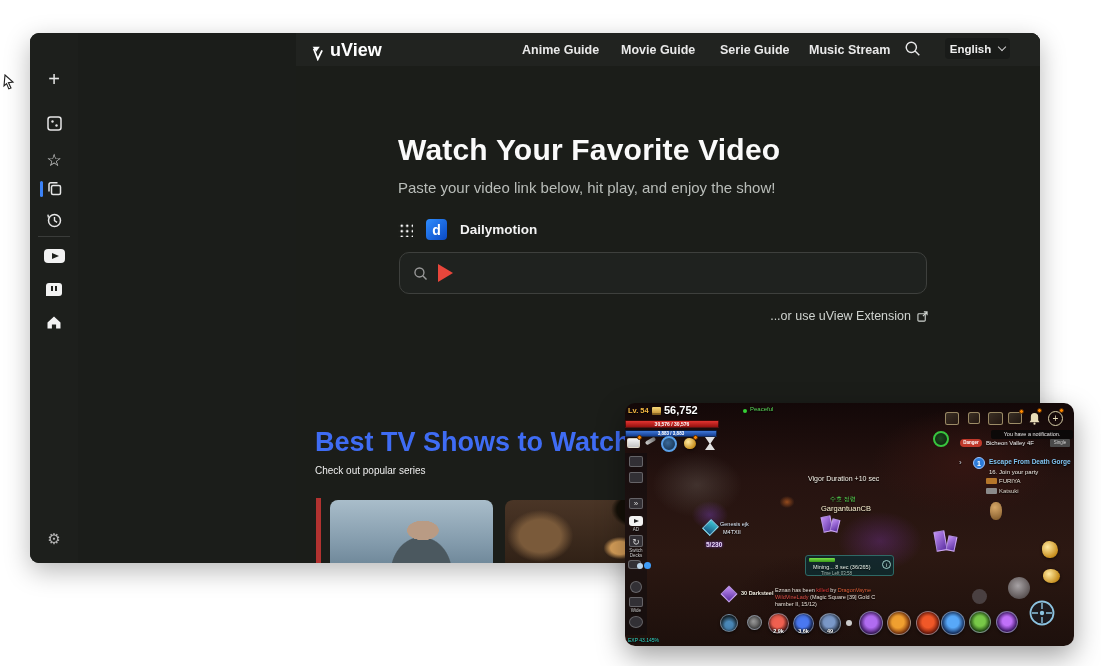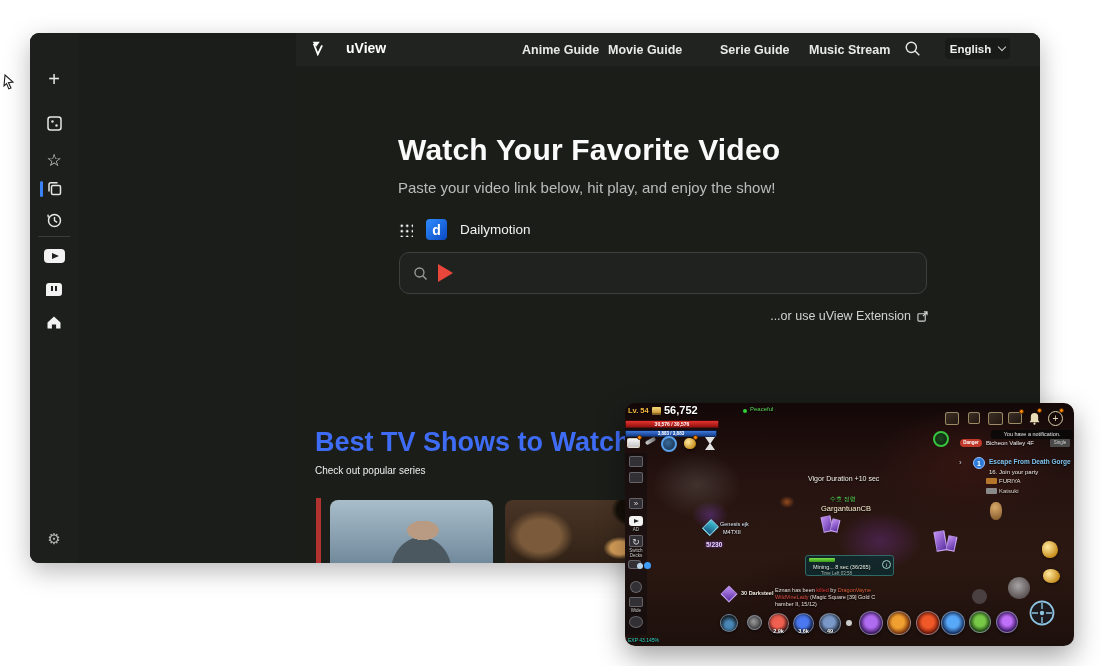--- a/index.html
+++ b/index.html
@@ -32,36 +32,36 @@
                   align-items:center;gap:5px;cursor:default}
   #panel .pdiv{position:absolute;left:0;top:47px;width:100%;height:1px;background:#191b19}
   #panel .list{position:absolute;left:0;top:48px;right:0;bottom:0;background:#222421}
   #panel .row{position:absolute;left:2px;top:7px;width:212px;height:28px;background:#2f312e;border-radius:3px}
   #panel .rowbar{position:absolute;left:3px;top:6px;width:3px;height:16px;background:#3b82f6;border-radius:1px}
   #panel .rowtxt{position:absolute;left:10px;top:6px;color:#f2f2f2;font-size:13px;font-weight:bold}
 
   
   #main{position:absolute;left:266px;top:0;width:744px;height:100%;background:#1b1d19}
   #navbar{position:absolute;left:0;top:0;width:100%;height:33px;background:#212320}
-  .brand{position:absolute;left:14px;top:7px;display:flex;align-items:flex-end;gap:20px;color:#fff;
-         font-size:14px;font-weight:bold}
+  .brand{position:absolute;left:14px;top:7px;display:flex;align-items:flex-end;gap:4px;color:#fff;
+         font-size:18px;font-weight:bold}
   .navlink{position:absolute;top:10px;color:#e9e9e9;font-size:12.5px;font-weight:bold;white-space:nowrap;cursor:default}
   #lang{position:absolute;left:649px;top:5px;width:65px;height:21px;background:#191b19;border-radius:4px;
         color:#f0f0f0;font-size:11.5px;font-weight:bold;display:flex;align-items:center;justify-content:center;gap:8px}
   .chev{display:inline-block;width:5px;height:5px;border-right:1.5px solid #cfcfcf;border-bottom:1.5px solid #cfcfcf;
         transform:rotate(45deg);margin-top:-3px}
 
   .hero-title{position:absolute;left:102px;top:100px;color:#fafafa;font-size:30px;font-weight:bold;letter-spacing:.2px}
   .hero-sub{position:absolute;left:102px;top:146px;color:#b9bdb9;font-size:15px}
   .provider-row{position:absolute;left:102px;top:186px;display:flex;align-items:center;gap:13px}
   .grid-ic{width:15px;height:15px;background-image:radial-gradient(#ffffff 1.3px,transparent 1.5px);
            background-size:5.5px 5.5px;background-position:1px 1px}
   .dm-logo{width:21px;height:21px;border-radius:4px;background:linear-gradient(135deg,#2f8dff,#0a49c4);
            color:#fff;font-weight:bold;font-size:14px;display:flex;align-items:center;justify-content:center}
-  .provider-lb{color:#f2f2f2;font-size:13.5px;font-weight:normal}
+  .provider-lb{color:#f2f2f2;font-size:13.5px;font-weight:bold}
   .searchbox{position:absolute;left:103px;top:219px;width:528px;height:42px;border:1px solid #3e403d;
              border-radius:10px;background:rgba(34,36,33,.75);display:flex;align-items:center;padding:0 13px;gap:10px;box-sizing:border-box}
   .searchbox input{flex:1;background:transparent;border:none;outline:none;color:#dddddd;font-size:13.5px;
                    font-family:"Liberation Sans",sans-serif}
   .searchbox input::placeholder{color:#8f938f}
   .play-btn{width:0;height:0;border-left:15px solid #e8463b;border-top:9px solid transparent;
             border-bottom:9px solid transparent;cursor:pointer}
   .ext-link{position:absolute;right:112px;top:276px;color:#cfd3cf;font-size:12.5px;display:flex;align-items:center;gap:6px}
 
   .sect-title{position:absolute;left:19px;top:394px;color:#3f6cf4;font-size:27px;font-weight:bold}
@@ -158,21 +158,21 @@
   <div id="main">
     <div id="navbar">
       <div class="brand">
         <svg width="16" height="16" viewBox="0 0 18 18">
             <path d="M3 2h8l-4 5.6z" fill="#ffffff"></path>
             <path d="M4.2 4.2 8.8 16 13.6 6" fill="none" stroke="#ffffff" stroke-width="2"></path>
           </svg>
         <span>uView</span>
       </div>
       <span class="navlink" style="left:226px">Anime Guide</span>
-      <span class="navlink" style="left:312px">Movie Guide</span>
+      <span class="navlink" style="left:325px">Movie Guide</span>
       <span class="navlink" style="left:424px">Serie Guide</span>
       <span class="navlink" style="left:513px">Music Stream</span>
       <span class="abs" style="left:608px;top:7px">
         <svg width="17" height="17" viewBox="0 0 20 20">
             <circle cx="8.6" cy="8.6" r="6" fill="none" stroke="#e8e8e8" stroke-width="1.7"></circle>
             <line x1="13" y1="13" x2="18" y2="18" stroke="#e8e8e8" stroke-width="1.7"></line>
           </svg>
       </span>
       <div id="lang">
         <span>English</span>

